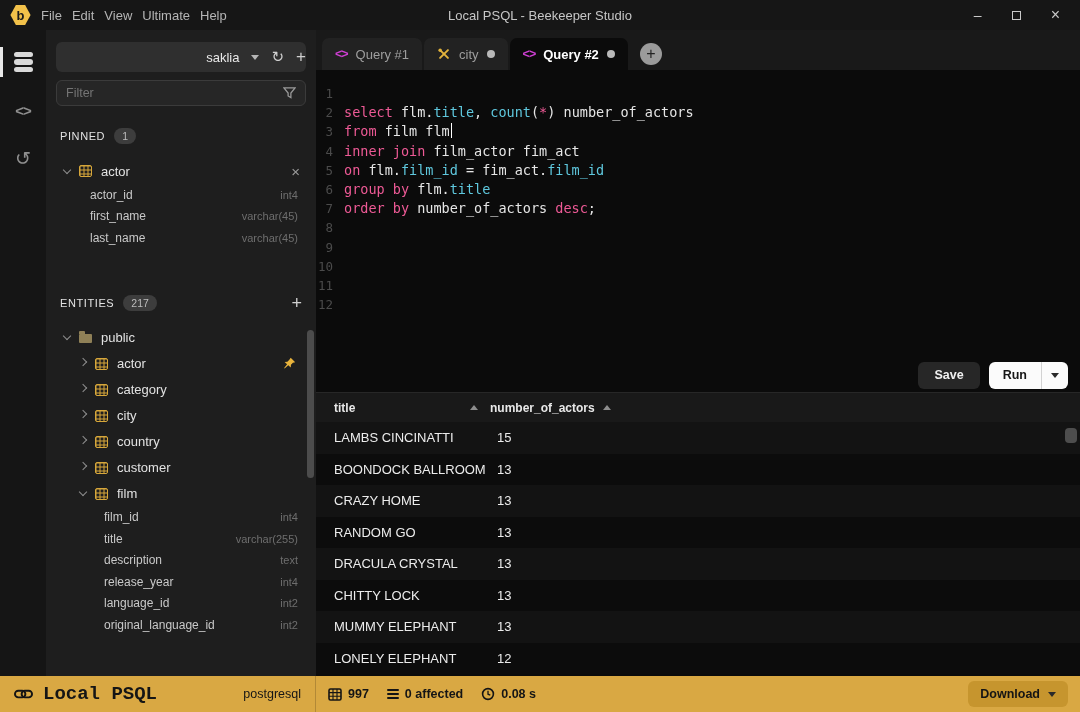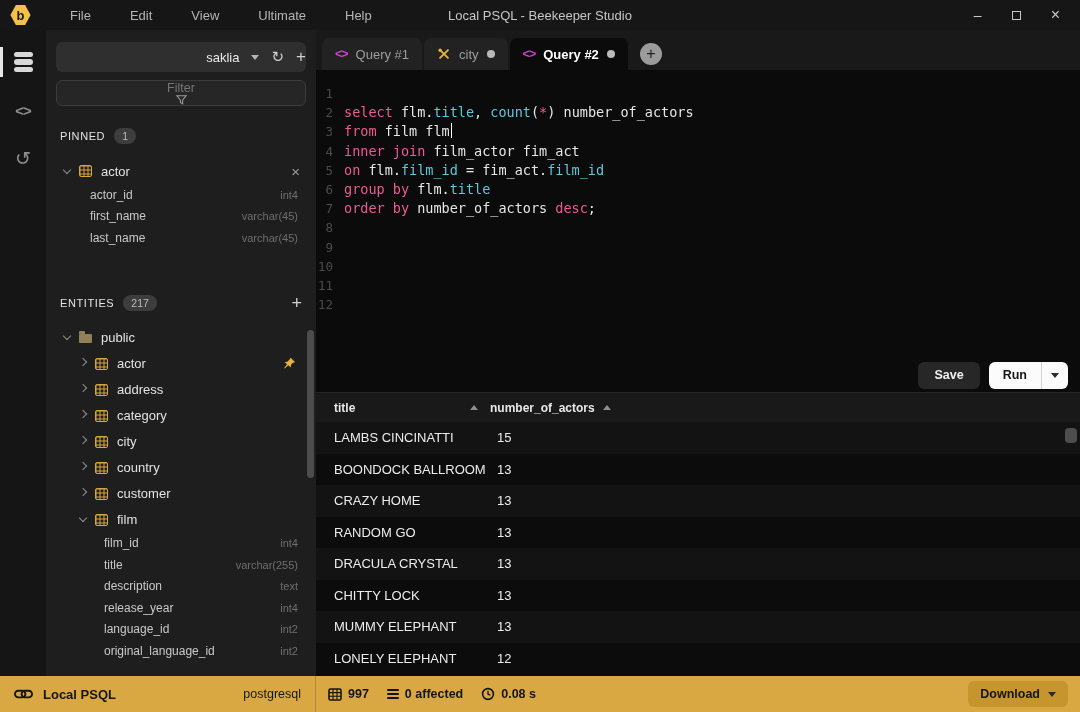--- a/index.html
+++ b/index.html
@@ -9,21 +9,21 @@
     background:#0c0c0c; color:#ddd;
     font-family:"Liberation Sans", sans-serif;
     -webkit-font-smoothing:antialiased;
   }
   .window { width:100%; height:100%; display:flex; flex-direction:column; }
 
   
   .menubar { flex:0 0 30px; background:#161616; display:flex; align-items:center; position:relative; padding:0 10px; }
   .logo { width:21px; height:21px; background:var(--logo); clip-path:polygon(28% 2%,72% 2%,98% 50%,72% 98%,28% 98%,2% 50%); display:flex; align-items:center; justify-content:center; color:#1b1b1b; font-weight:bold; font-size:13px; }
   .menu-items { display:flex; }
-  .menu-item { color:#b5b5b5; font-size:13px; margin-left:39px; cursor:default; }
+  .menu-item { color:#b5b5b5; font-size:13px; margin-left:10px; cursor:default; }
   .win-title { position:absolute; left:50%; transform:translateX(-50%); color:#c6c6c6; font-size:13px; white-space:nowrap; }
   .win-controls { margin-left:auto; display:flex; align-items:center; gap:30px; color:#c9c9c9; padding-right:10px; }
   .min-glyph { font-size:14px; line-height:10px; }
   .max-box { width:9px; height:9px; border:1.4px solid #c9c9c9; display:block; }
   .close-glyph { font-size:16px; line-height:12px; }
 
   
   .content { flex:1; display:flex; min-height:0; }
 
   
@@ -35,21 +35,21 @@
   .rail-code { color:#8f8f8f; font-weight:bold; font-size:15px; letter-spacing:-1px; }
   .rail-history { color:#8f8f8f; font-size:19px; font-family:"DejaVu Sans", sans-serif; }
 
   
   .sidebar { width:270px; flex:0 0 270px; background:#1e1e1e; position:relative; padding:12px 10px 0 10px; overflow:hidden; }
   .conn-row { height:30px; background:#2f2f2f; border-radius:6px; display:flex; align-items:center; padding:0 0; gap:12px;text-align:right; }
   .conn-name { flex:1; color:#e9e9e9; font-size:13px; }
   .caret-down { width:0; height:0; border-left:4px solid transparent; border-right:4px solid transparent; border-top:5px solid #b5b5b5; }
   .conn-refresh { color:#cfcfcf; font-size:15px; font-family:"DejaVu Sans", sans-serif; }
   .conn-add { color:#cfcfcf; font-size:17px; line-height:14px; }
-  .filter-row { margin-top:8px; height:26px; background:#262626; border:1px solid #3b3b3b; border-radius:6px; display:flex; align-items:center; padding:0 9px;flex-direction:column; }
+  .filter-row { margin-top:8px; height:26px; background:#262626; border:1px solid #3b3b3b; border-radius:6px; display:flex; align-items:center; padding:0 9px; }
   .filter-ph { flex:1; color:#757575; font-size:12.5px; }
   .section-h { display:flex; align-items:center; gap:9px; margin:22px 4px 0 4px; }
   .section-h.entities { margin-top:46px; }
   .side-label { font-size:11px; font-weight:normal; letter-spacing:.6px; color:#e3e3e3; }
   .badge { background:#3d3d3d; color:#bdbdbd; font-size:10.5px; padding:2px 8px; border-radius:9px; }
   .add-entity { margin-left:auto; color:#d0d0d0; font-size:18px; line-height:14px; }
   .tree { margin-top:14px; }
   .tree.pinned-tree { margin-top:14px; }
   .tree-row { display:flex; align-items:center; gap:9px; height:26px; padding-left:8px; font-size:13px; color:#e2e2e2; }
   .tree-row.indent1 { padding-left:24px; }
@@ -102,21 +102,21 @@
   .r-row { height:31.5px; display:flex; align-items:center; font-size:13px; color:#ececec; }
   .r-row:nth-child(odd) { background:#131313; }
   .r-row:nth-child(even) { background:#0c0c0c; }
   .r-title { width:174px; padding-left:18px; }
   .r-count { padding-left:7px; }
   .res-scroll { position:absolute; right:3px; top:36px; width:12px; height:15px; background:#4d4d4d; border-radius:4px; }
 
   
   .footer { flex:0 0 36px; background:var(--gold); display:flex; color:#151515; }
   .f-left { width:316px; flex:0 0 316px; display:flex; align-items:center; padding:0 14px; gap:10px; border-right:1px solid rgba(0,0,0,.18); }
-  .f-conn { font-weight:bold; font-size:13px; }
+  .f-conn { font-weight:bold; font-size:19px;font-family:Liberation Mono, monospace; }
   .f-dialect { margin-left:auto; font-size:12.5px; }
   .f-right { flex:1; display:flex; align-items:center; padding:0 12px; gap:18px; }
   .stat { display:flex; align-items:center; gap:6px; font-size:12.5px; font-weight:600; }
   .rows-icon { display:flex; flex-direction:column; gap:2.2px; }
   .rows-icon i { display:block; width:12px; height:1.8px; background:#141414; border-radius:1px; }
   .btn-download { margin-left:auto; background:var(--goldbtn); border-radius:6px; height:26px; display:flex; align-items:center; padding:0 12px; gap:8px; font-weight:bold; font-size:12.5px; color:#141414; }
 </style>
 </head>
 <body>
 
@@ -210,25 +210,20 @@
           </div>
           <div class="tree-row indent1">
             <span class="chev right"></span>
             <span class="tbl-icon"></span>
             <span>actor</span>
             <span class="pin-icon">
               <svg width="13" height="13" viewBox="0 0 16 16">
                 <path fill="#e8b33c" d="M9.5 1l5.5 5.5-2.8.7-2.4 2.4-.3 3.4-3-3L2 14l-.6-.6 3.6-4.4-3-3 3.4-.3 2.4-2.4z"></path>
               </svg>
             </span>
-          </div>
-          <div class="tree-row indent1">
-            <span class="chev right"></span>
-            <span class="tbl-icon"></span>
-            <span>address</span>
           </div>
           <div class="tree-row indent1">
             <span class="chev right"></span>
             <span class="tbl-icon"></span>
             <span>category</span>
           </div>
           <div class="tree-row indent1">
             <span class="chev right"></span>
             <span class="tbl-icon"></span>
             <span>city</span>

